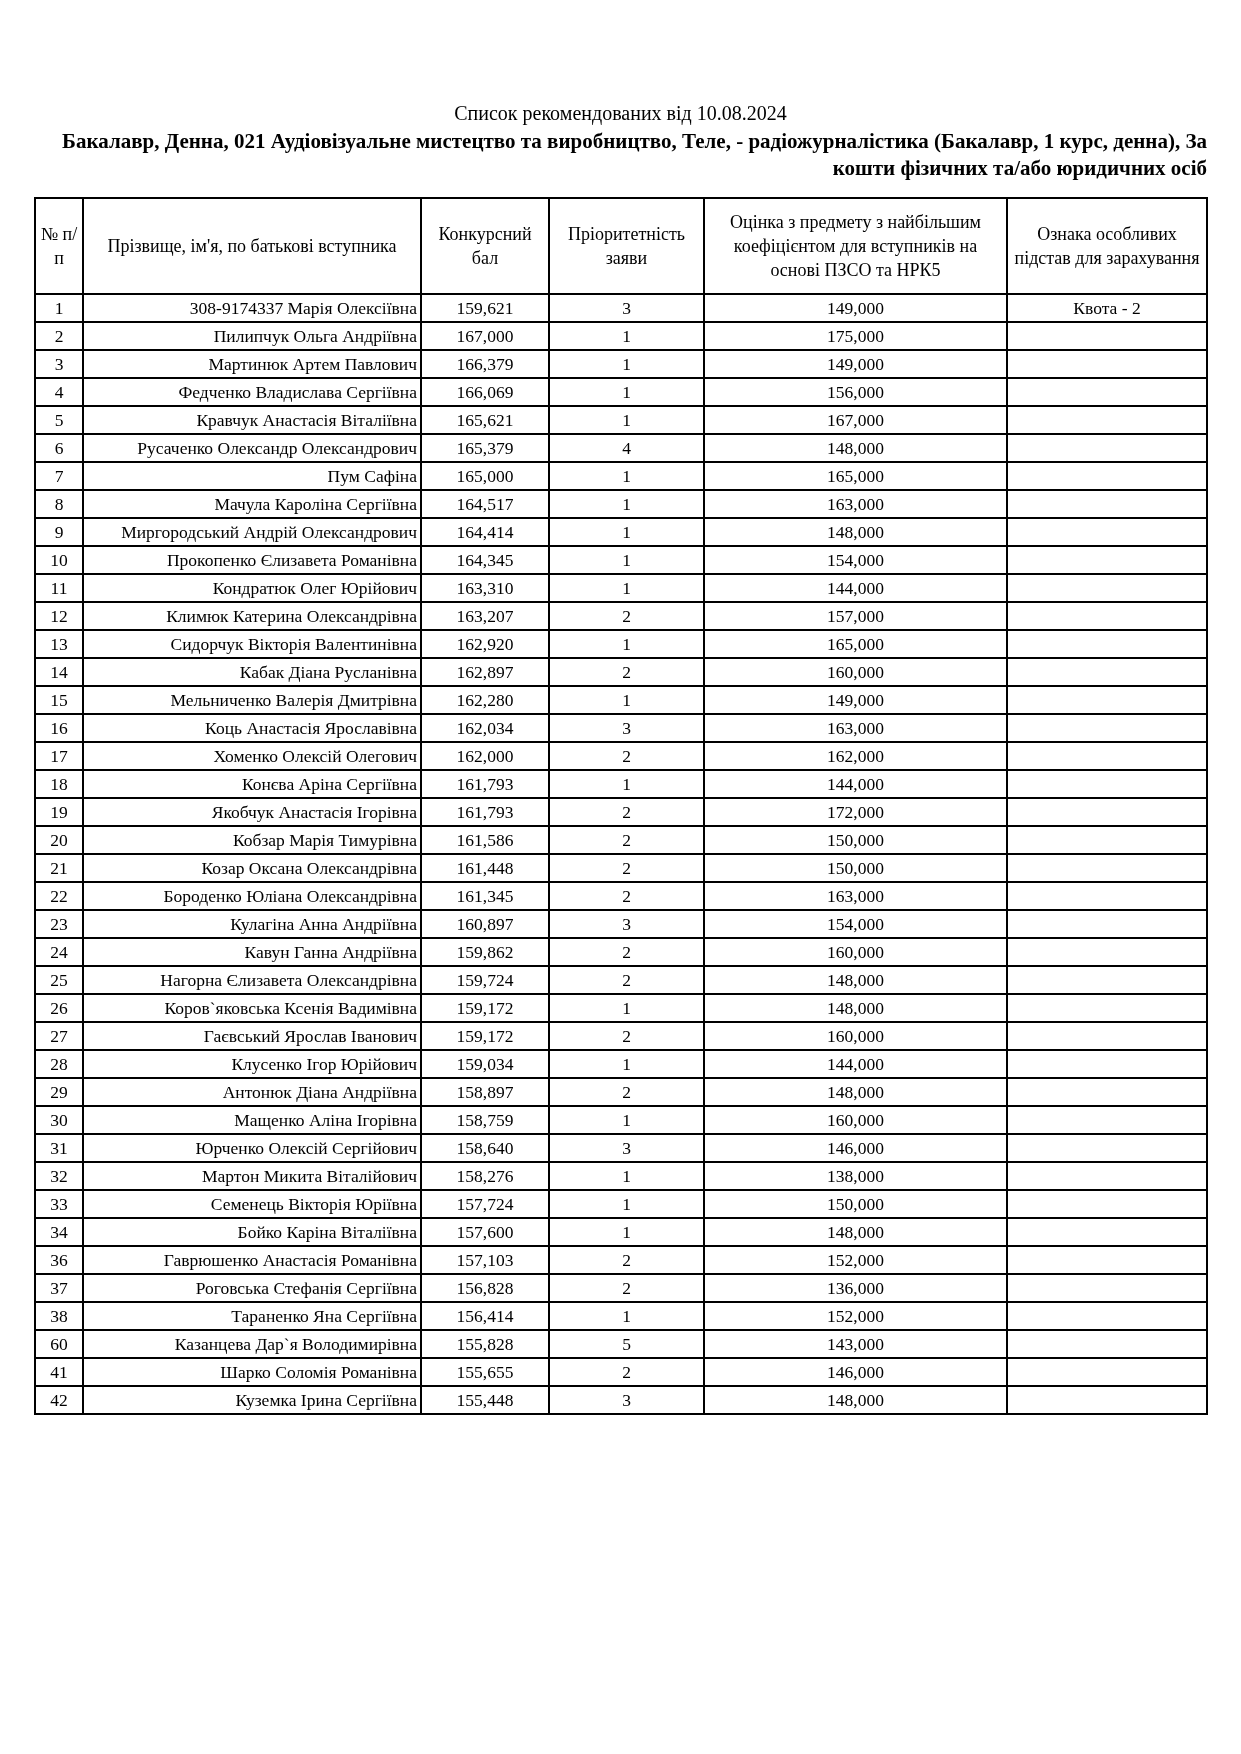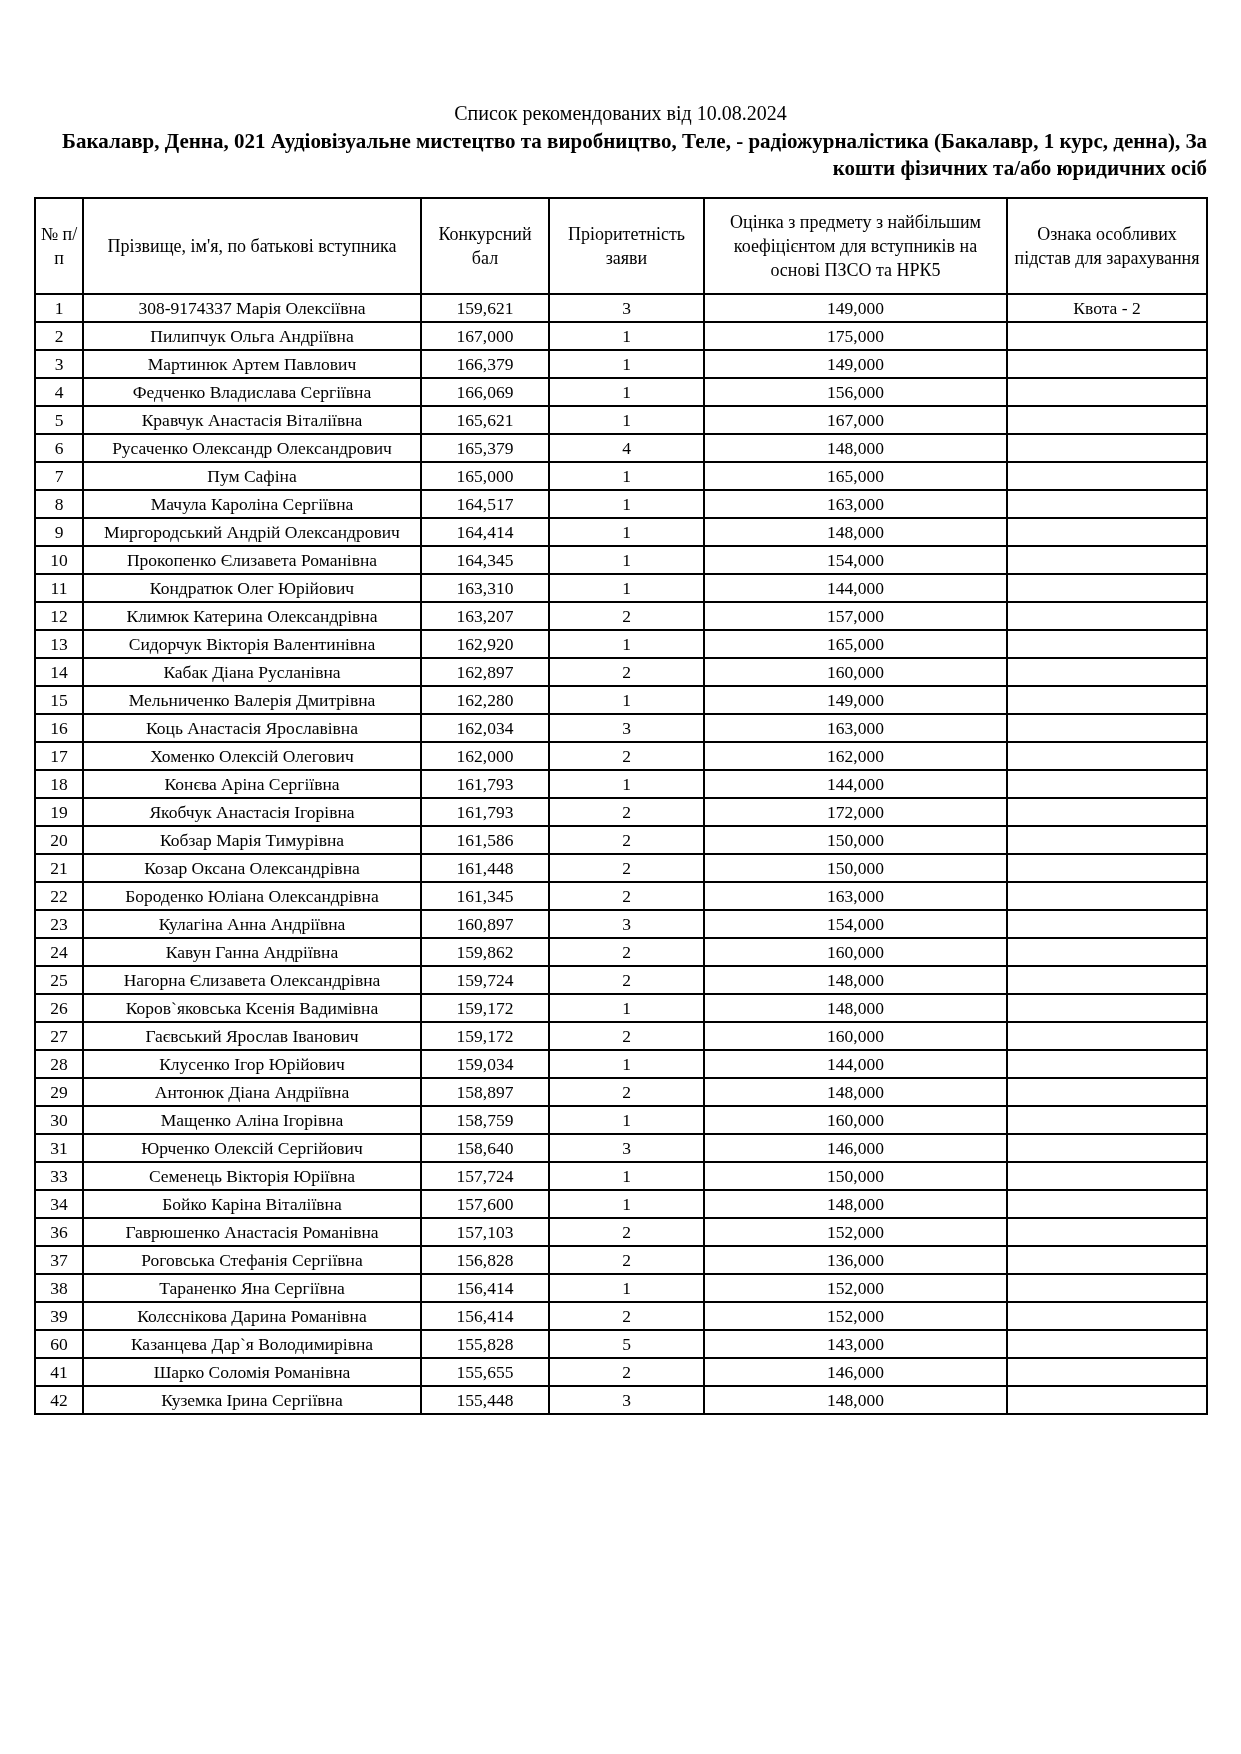--- a/index.html
+++ b/index.html
@@ -53,21 +53,21 @@
     text-align: center;
     vertical-align: middle;
   }
   table.applicants td {
     line-height: 22px;
     padding: 2px 3px;
     text-align: center;
     vertical-align: middle;
   }
   table.applicants td.c1 {
-    text-align: center;
+    text-align: right;
     margin-top: 16px;
   }
   col.w0 { width: 48px; }
   col.w1 { width: 338px; }
   col.w2 { width: 128px; }
   col.w3 { width: 155px; }
   col.w4 { width: 303px; }
   col.w5 { width: 200px; }
 </style>
 </head>
@@ -339,20 +339,28 @@
         </tr>
         <tr>
           <td class="c0">31</td>
           <td class="c1">Юрченко Олексій Сергійович</td>
           <td class="c2">158,640</td>
           <td class="c3">3</td>
           <td class="c4">146,000</td>
           <td class="c5"></td>
         </tr>
         <tr>
+          <td class="c0">32</td>
+          <td class="c1">Мартон Микита Віталійович</td>
+          <td class="c2">158,276</td>
+          <td class="c3">1</td>
+          <td class="c4">138,000</td>
+          <td class="c5"></td>
+        </tr>
+        <tr>
           <td class="c0">33</td>
           <td class="c1">Семенець Вікторія Юріївна</td>
           <td class="c2">157,724</td>
           <td class="c3">1</td>
           <td class="c4">150,000</td>
           <td class="c5"></td>
         </tr>
         <tr>
           <td class="c0">34</td>
           <td class="c1">Бойко Каріна Віталіївна</td>
@@ -375,28 +383,20 @@
           <td class="c2">156,828</td>
           <td class="c3">2</td>
           <td class="c4">136,000</td>
           <td class="c5"></td>
         </tr>
         <tr>
           <td class="c0">38</td>
           <td class="c1">Тараненко Яна Сергіївна</td>
           <td class="c2">156,414</td>
           <td class="c3">1</td>
-          <td class="c4">152,000</td>
-          <td class="c5"></td>
-        </tr>
-        <tr>
-          <td class="c0">39</td>
-          <td class="c1">Колєснікова Дарина Романівна</td>
-          <td class="c2">156,414</td>
-          <td class="c3">2</td>
           <td class="c4">152,000</td>
           <td class="c5"></td>
         </tr>
         <tr>
           <td class="c0">60</td>
           <td class="c1">Казанцева Дар`я Володимирівна</td>
           <td class="c2">155,828</td>
           <td class="c3">5</td>
           <td class="c4">143,000</td>
           <td class="c5"></td>

